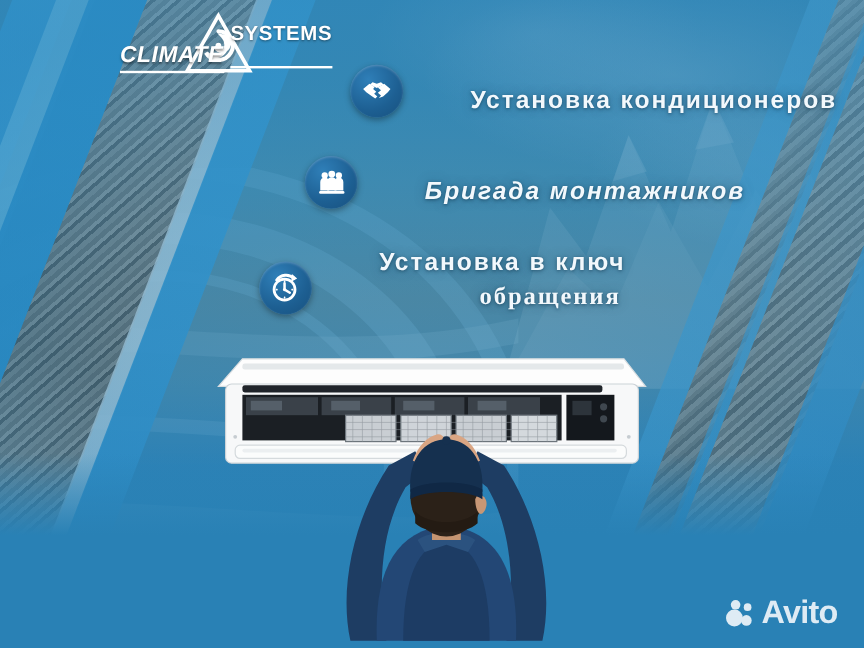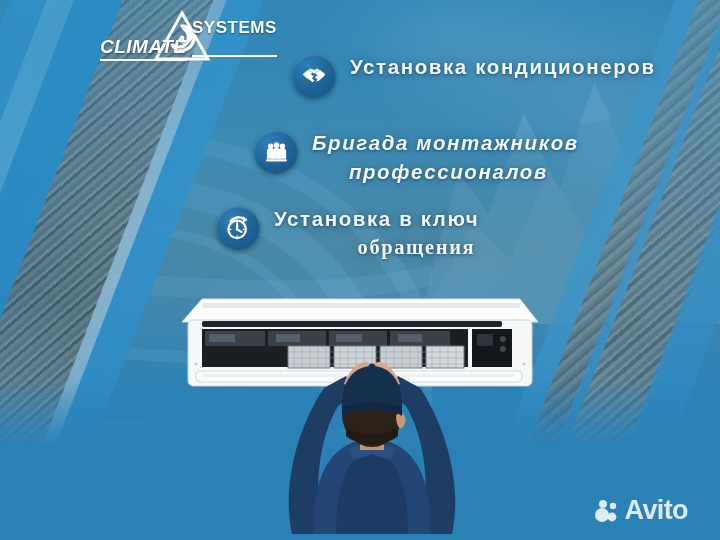--- a/index.html
+++ b/index.html
@@ -153,21 +153,22 @@
   .logo-mark {
     position: absolute;
     left: 52px; top: 2px;
     width: 60px; height: 54px;
   }
 
   
   .feature {
     position: absolute;
     display: flex;
-    align-items: flex-start;
+    align-items: flex-end;
+    gap: 42px;
   }
   .feature-icon {
     flex: 0 0 auto;
     width: 44px; height: 44px;
     border-radius: 50%;
     background: radial-gradient(circle at 34% 28%, #2f7fb8 0%, #1d5f92 60%, #17507e 100%);
     box-shadow: 0 2px 5px rgba(0,0,0,.35), inset 0 1px 2px rgba(255,255,255,.22);
     display: flex;
     align-items: center;
     justify-content: center;
@@ -204,21 +205,21 @@
   }
   #technician {
     position: absolute;
     left: 252px; top: 88px;
     width: 240px; height: 182px;
   }
 
   
   #avito {
     position: absolute;
-    right: 32px; bottom: 14px;
+    right: 22px; bottom: 14px;
     display: flex;
     align-items: center;
     opacity: .92;
   }
   #avito .avito-text {
     color: #eef5fa;
     font-size: 27px;
     font-weight: bold;
     letter-spacing: -0.6px;
     margin-left: 5px;
@@ -301,21 +302,20 @@
         <circle cx="16" cy="7.2" r="3.4" fill="#ffffff"></circle>
         <circle cx="23" cy="8.5" r="3.1" fill="#ffffff"></circle>
         <path d="M4.6 23.5 V15 a4.4 4.4 0 0 1 8.8 0 v8.5 Z" fill="#ffffff"></path>
         <path d="M11.4 23.5 V14 a4.7 4.7 0 0 1 9.2 0 v9.5 Z" fill="#ffffff"></path>
         <path d="M18.6 23.5 V15 a4.4 4.4 0 0 1 8.8 0 v8.5 Z" fill="#ffffff"></path>
         <rect x="3.5" y="24" width="25" height="2.6" rx="1.3" fill="#ffffff"></rect>
       </svg>
     </div>
     <div class="feature-text">
       <span>Бригада монтажников</span>
-      <span class="l2">профессионалов</span>
     </div>
   </div>
 
   <div class="feature" id="feature-3">
     <div class="feature-icon">
       <svg width="28" height="28" viewBox="0 0 32 32">
         <circle cx="15" cy="17.5" r="10" fill="none" stroke="#ffffff" stroke-width="2.6"></circle>
         <path d="M15 11.5 V17.5 L20 20.5" fill="none" stroke="#ffffff" stroke-width="2.4" stroke-linecap="round"></path>
         <circle cx="15" cy="17.5" r="1.5" fill="#ffffff"></circle>
         <g fill="#ffffff">

